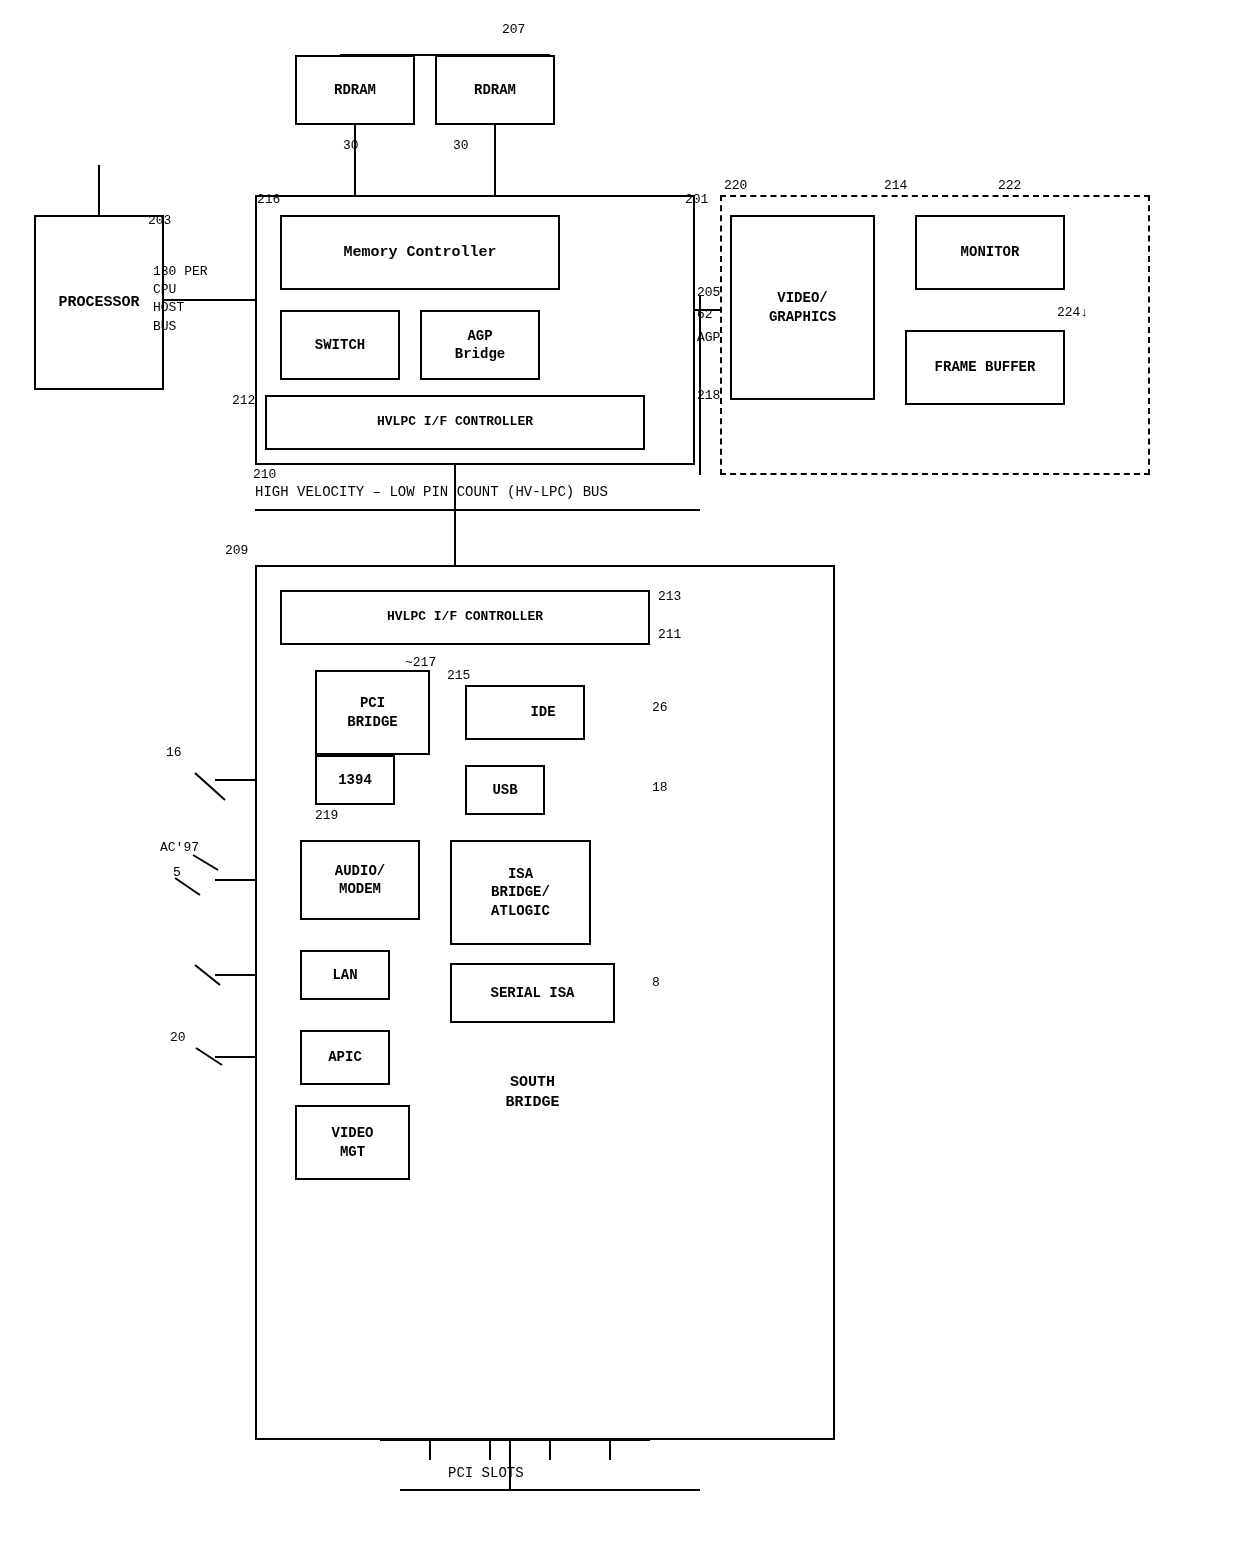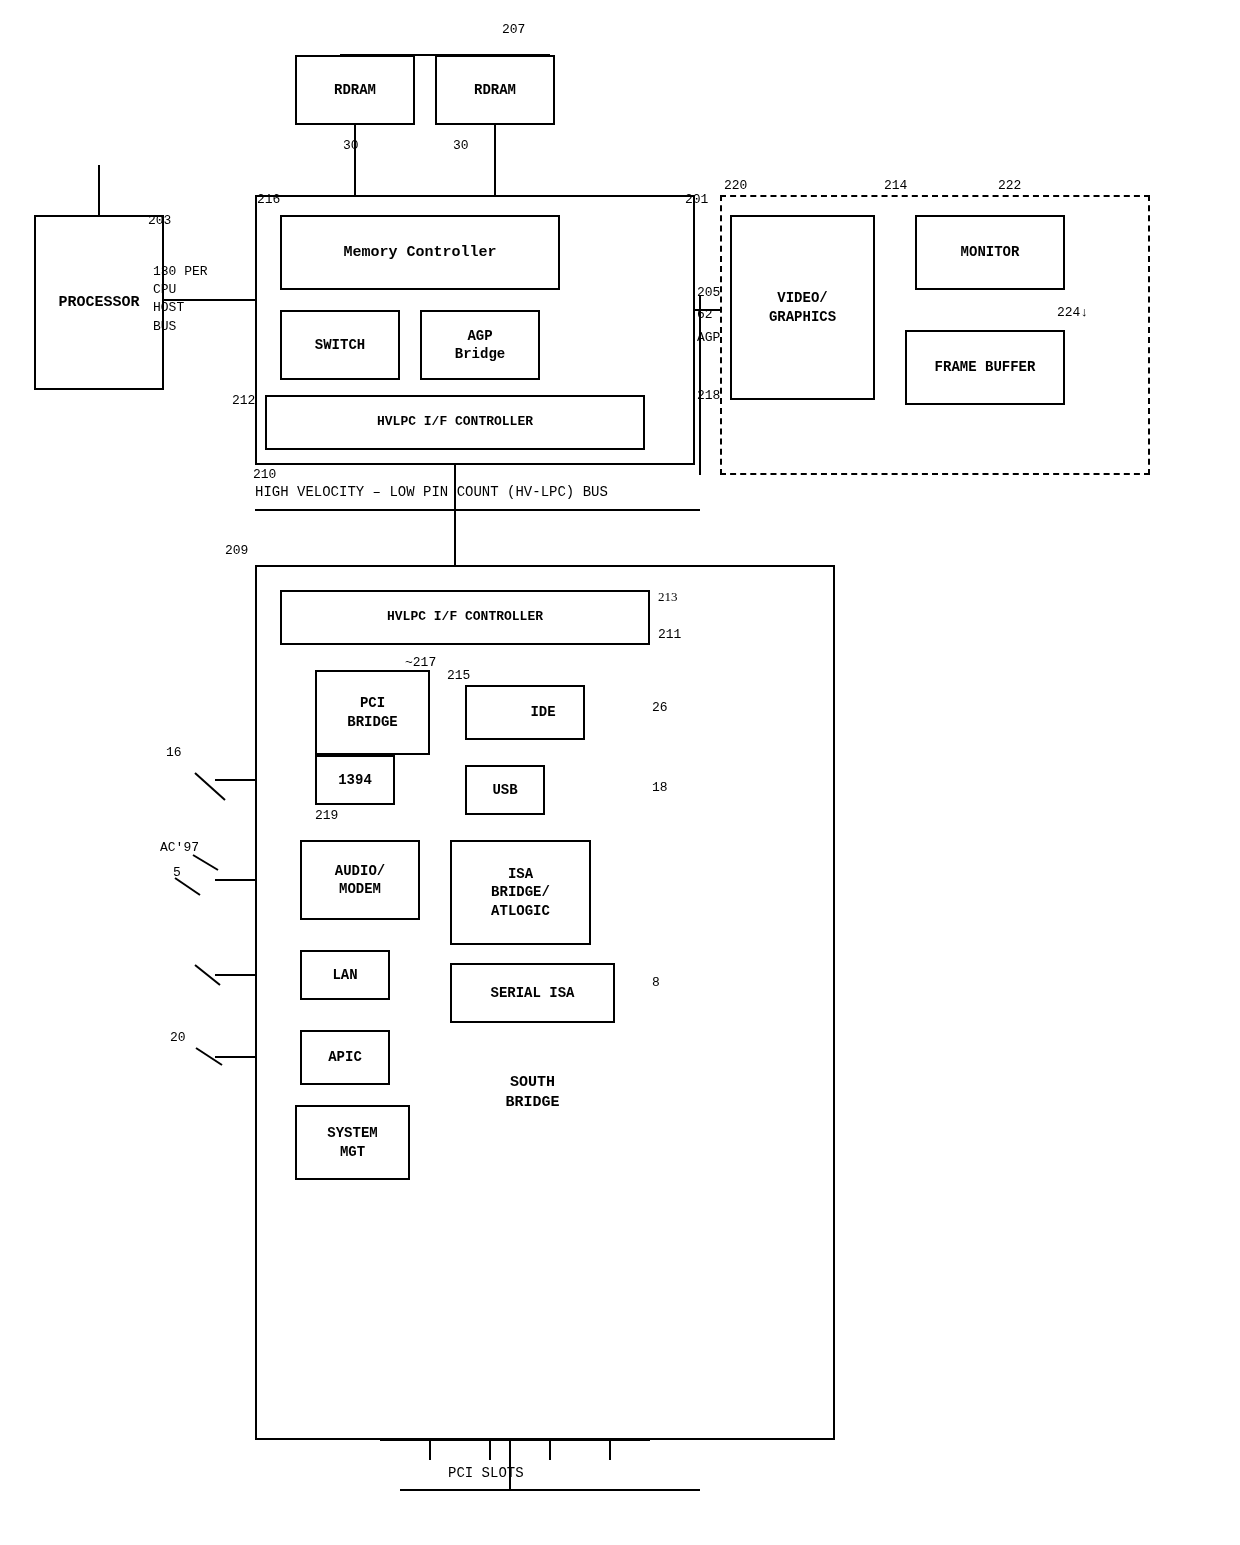--- a/index.html
+++ b/index.html
@@ -242,21 +242,21 @@
   <div class="box" style="left:300px;top:1030px;width:90px;height:55px;">
     <span>APIC</span>
   </div>
 
   <div class="box" style="left:450px;top:1055px;width:165px;height:75px;border:none;font-size:15px;white-space:pre-line;">
     <span>SOUTH
 BRIDGE</span>
   </div>
 
   <div class="box" style="left:295px;top:1105px;width:115px;height:75px;white-space:pre-line;">
-    <span>SYSTEM
+    <span>VIDEO
 MGT</span>
   </div>
 
   <div class="label" style="left:502px;top:22px;">207</div>
   <div class="label" style="left:148px;top:213px;">203</div>
   <div class="label" style="left:257px;top:192px;">216</div>
   <div class="label" style="left:685px;top:192px;">201</div>
   <div class="label" style="left:343px;top:138px;">30</div>
   <div class="label" style="left:453px;top:138px;">30</div>
   <div class="label" style="left:697px;top:285px;">205</div>
@@ -264,21 +264,21 @@
   <div class="label" style="left:697px;top:330px;">AGP</div>
   <div class="label" style="left:697px;top:388px;">218</div>
   <div class="label" style="left:232px;top:393px;">212</div>
   <div class="label" style="left:724px;top:178px;">220</div>
   <div class="label" style="left:884px;top:178px;">214</div>
   <div class="label" style="left:998px;top:178px;">222</div>
   <div class="label" style="left:1057px;top:305px;">224↓</div>
   <div class="label" style="left:255px;top:484px;font-size:14px;">HIGH VELOCITY – LOW PIN COUNT (HV-LPC) BUS</div>
   <div class="label" style="left:253px;top:467px;">210</div>
   <div class="label" style="left:225px;top:543px;">209</div>
-  <div class="label" style="left:658px;top:589px;font-family:Liberation Serif, serif;">213</div>
+  <div class="label" style="left:658px;top:589px;">213</div>
   <div class="label" style="left:658px;top:627px;">211</div>
   <div class="label" style="left:405px;top:655px;">~217</div>
   <div class="label" style="left:447px;top:668px;">215</div>
   <div class="label" style="left:315px;top:808px;">219</div>
   <div class="label" style="left:166px;top:745px;">16</div>
   <div class="label" style="left:652px;top:700px;">26</div>
   <div class="label" style="left:652px;top:780px;">18</div>
   <div class="label" style="left:160px;top:840px;">AC'97</div>
   <div class="label" style="left:173px;top:865px;">5</div>
   <div class="label" style="left:170px;top:1030px;">20</div>

